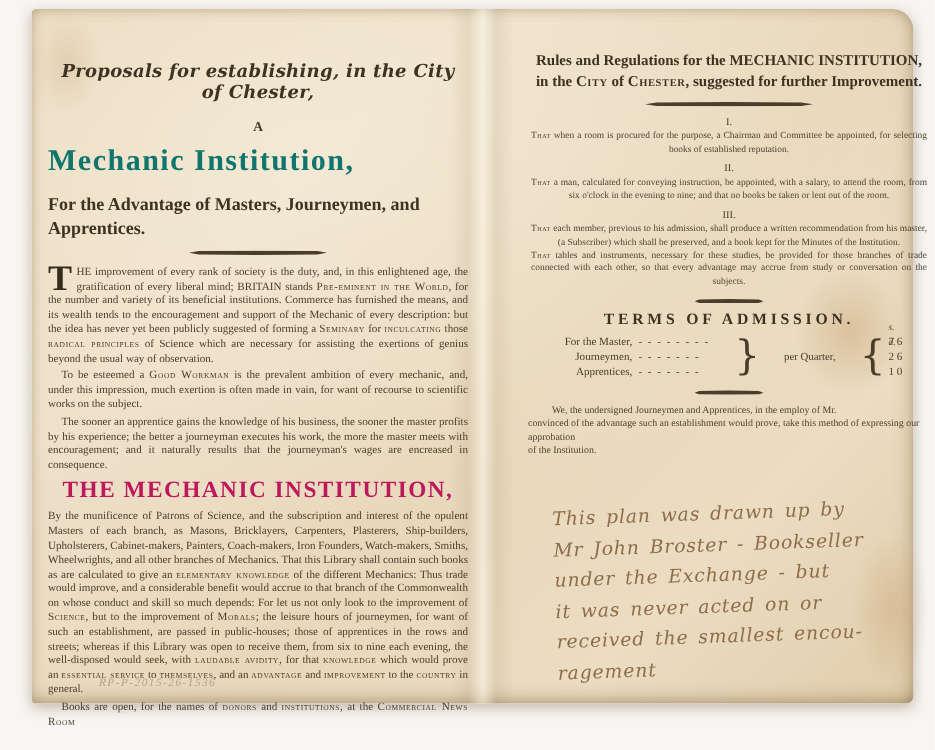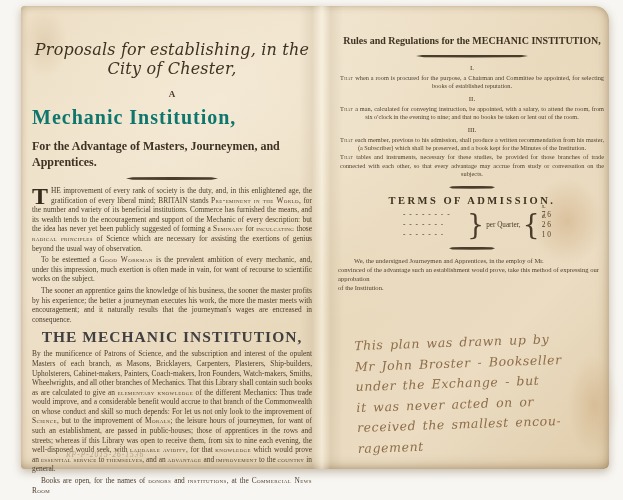--- a/index.html
+++ b/index.html
@@ -28,54 +28,54 @@
     background:radial-gradient(closest-side, rgba(183,134,77,.26), rgba(183,134,77,0)); }
   .stain-c { left:22px; top:8px; width:46px; height:70px;
     background:radial-gradient(closest-side, rgba(170,130,80,.18), rgba(170,130,80,0)); }
   .fold {
     position:absolute; left:299px; top:6px; width:44px; height:463px; pointer-events:none;
     background:linear-gradient(90deg, rgba(120,95,60,0) 0%, rgba(120,95,60,.10) 30%,
       rgba(255,252,240,.45) 52%, rgba(120,95,60,.10) 72%, rgba(120,95,60,0) 100%);
   }
   
   .page-left { position:absolute; left:32px; top:40px; width:280px; }
-  .kicker { font-family:"DejaVu Serif", serif; font-style:italic; font-weight:normal;
-    font-size:16px; text-align:center; letter-spacing:.2px; color:#3e3322; }
+  .kicker { font-family:"DejaVu Serif", serif; font-style:italic; font-weight:bold;
+    font-size:12px; text-align:center; letter-spacing:.2px; color:#3e3322; }
   .article-a { font-size:9px; font-weight:bold; text-align:center; margin-top:11px; }
   .main-title { font-size:20px; font-weight:bold; text-align:left; letter-spacing:1px;
     margin-top:7px; color:#0f766e; }
   .subtitle { font-size:12px; font-weight:bold; text-align:left; line-height:16px;
     margin-top:9px; color:#3e3322; }
   .swell { height:3px; background:#4a3d2c; margin:7px auto 6px auto;
     clip-path:polygon(0 50%, 7% 12%, 50% 0, 93% 12%, 100% 50%, 93% 88%, 50% 100%, 7% 88%); }
   .w90 { width:92px; } .w110 { width:112px; } .w46 { width:46px; }
   .body-p { font-size:7.4px; line-height:9.6px; text-align:justify; margin:0 0 2px 0;
     color:#4a3c2a; }
   .body-p.indent { text-indent:9px; }
   .dropcap { float:left; font-size:24px; line-height:18px; font-weight:bold;
     padding:1px 3px 0 0; color:#362c1d; }
   .sc { font-variant:small-caps; letter-spacing:.4px; }
   .h2 { font-size:15.5px; font-weight:bold; text-align:center; letter-spacing:1px;
-    margin:4px 0 3px 0; color:#404040; }
+    margin:4px 0 3px 0; color:#be185d; }
   
-  .page-right { position:absolute; left:338px; top:34px; width:268px; height:428px; }
+  .page-right { position:absolute; left:352px; top:34px; width:268px; height:428px; }
   .r-head { font-size:10px; font-weight:bold; text-align:center; line-height:13.5px;
     color:#3e3322; }
   .numeral { font-size:7px; text-align:center; margin:4px 0 2px 0; }
   .rule-p { font-size:6.3px; line-height:8.6px; text-align:justify; text-align-last:center;
     margin:0 2px; color:#4f4130; }
   .terms-head { font-size:10.5px; font-weight:bold; text-align:center; letter-spacing:2.5px;
     margin:5px 0 4px 0; color:#3e3322; }
   .terms-table { display:flex; align-items:center; justify-content:center; margin:2px 0 0 6px; }
   .t-labels { text-align:right; font-size:7.4px; line-height:10px; }
   .t-leaders { text-align:left; font-size:7.4px; line-height:10px; width:62px;
     overflow:hidden; white-space:nowrap; margin-left:4px; letter-spacing:1px; }
   .t-brace { font-family:"DejaVu Serif", serif; font-size:27px; line-height:30px;
     font-weight:normal; color:#4a3c2a; margin:0 2px; }
-  .t-mid { font-size:7.2px; margin:0 0; }
+  .t-mid { font-size:7.2px; margin:0 14px; }
   .t-prices { position:relative; font-size:7.4px; line-height:10px; text-align:left; }
   .t-ph { position:absolute; top:-9px; right:-1px; font-size:6.3px; font-style:italic; }
   .pledge { font-size:6.6px; line-height:9px; color:#4f4130; }
   .pledge .l1 { padding-left:16px; }
   .hand-note { position:absolute; left:18px; top:298px; width:236px;
     font-family:"DejaVu Serif", serif; font-style:italic; font-size:12.5px;
     line-height:20.5px; color:#8e6d4a; letter-spacing:.6px; word-spacing:2px;
     transform:rotate(-2deg); }
   .pencil-note { position:absolute; left:66px; top:450px; font-style:italic;
     font-size:7.5px; letter-spacing:1px; color:#b3a28f; }
@@ -102,34 +102,40 @@
     <p class="body-p indent"><span>The sooner an apprentice gains the knowledge of his business, the sooner the master profits by his experience; the better a journeyman executes his work, the more the master meets with encouragement; and it naturally results that the journeyman's wages are encreased in consequence.</span></p>
 
     <div class="h2">THE MECHANIC INSTITUTION,</div>
 
     <p class="body-p"><span>By the munificence of Patrons of Science, and the subscription and interest of the opulent Masters of each branch, as Masons, Bricklayers, Carpenters, Plasterers, Ship-builders, Upholsterers, Cabinet-makers, Painters, Coach-makers, Iron Founders, Watch-makers, Smiths, Wheelwrights, and all other branches of Mechanics.  That this Library shall contain such books as are calculated to give an </span><span class="sc">elementary knowledge</span><span> of the different Mechanics: Thus trade would improve, and a considerable benefit would accrue to that branch of the Commonwealth on whose conduct and skill so much depends: For let us not only look to the improvement of </span><span class="sc">Science</span><span>, but to the improvement of </span><span class="sc">Morals</span><span>; the leisure hours of journeymen, for want of such an establishment, are passed in public-houses; those of apprentices in the rows and streets; whereas if this Library was open to receive them, from six to nine each evening, the well-disposed would seek, with </span><span class="sc">laudable avidity</span><span>, for that </span><span class="sc">knowledge</span><span> which would prove an </span><span class="sc">essential service</span><span> to </span><span class="sc">themselves</span><span>, and an </span><span class="sc">advantage</span><span> and </span><span class="sc">improvement</span><span> to the </span><span class="sc">country</span><span> in general.</span></p>
     <p class="body-p indent"><span>Books are open, for the names of </span><span class="sc">donors</span><span> and </span><span class="sc">institutions</span><span>, at the </span><span class="sc">Commercial News Room</span></p>
   </div>
 
   <div class="page-right">
     <div class="r-head">Rules and Regulations for the MECHANIC INSTITUTION,</div>
+    <div class="r-head"><span>in the </span><span class="sc">City</span><span> of </span><span class="sc">Chester</span><span>, suggested for further Improvement.</span></div>
     <div class="swell w110"></div>
 
     <div class="numeral">I.</div>
     <p class="rule-p"><span></span><span class="sc">That</span><span> when a room is procured for the purpose, a Chairman and Committee be appointed, for selecting books of established reputation.</span></p>
     <div class="numeral">II.</div>
     <p class="rule-p"><span></span><span class="sc">That</span><span> a man, calculated for conveying instruction, be appointed, with a salary, to attend the room, from six o'clock in the evening to nine; and that no books be taken or lent out of the room.</span></p>
     <div class="numeral">III.</div>
     <p class="rule-p"><span></span><span class="sc">That</span><span> each member, previous to his admission, shall produce a written recommendation from his master, (a Subscriber) which shall be preserved, and a book kept for the Minutes of the Institution.</span></p>
     <p class="rule-p"><span></span><span class="sc">That</span><span> tables and instruments, necessary for these studies, be provided for those branches of trade connected with each other, so that every advantage may accrue from study or conversation on the subjects.</span></p>
 
     <div class="swell w46"></div>
     <div class="terms-head">TERMS OF ADMISSION.</div>
 
     <div class="terms-table">
+      <div class="t-labels">
+        <div>For the Master,</div>
+        <div>Journeymen,</div>
+        <div>Apprentices,</div>
+      </div>
       <div class="t-leaders">
         <div>-  -  -  -  -  -  -  -</div>
         <div>-  -  -  -  -  -  -</div>
         <div>-  -  -  -  -  -  -</div>
       </div>
       <div class="t-brace">}</div>
       <div class="t-mid">per Quarter,</div>
       <div class="t-brace">{</div>
       <div class="t-prices">
         <div class="t-ph">s. d.</div>

